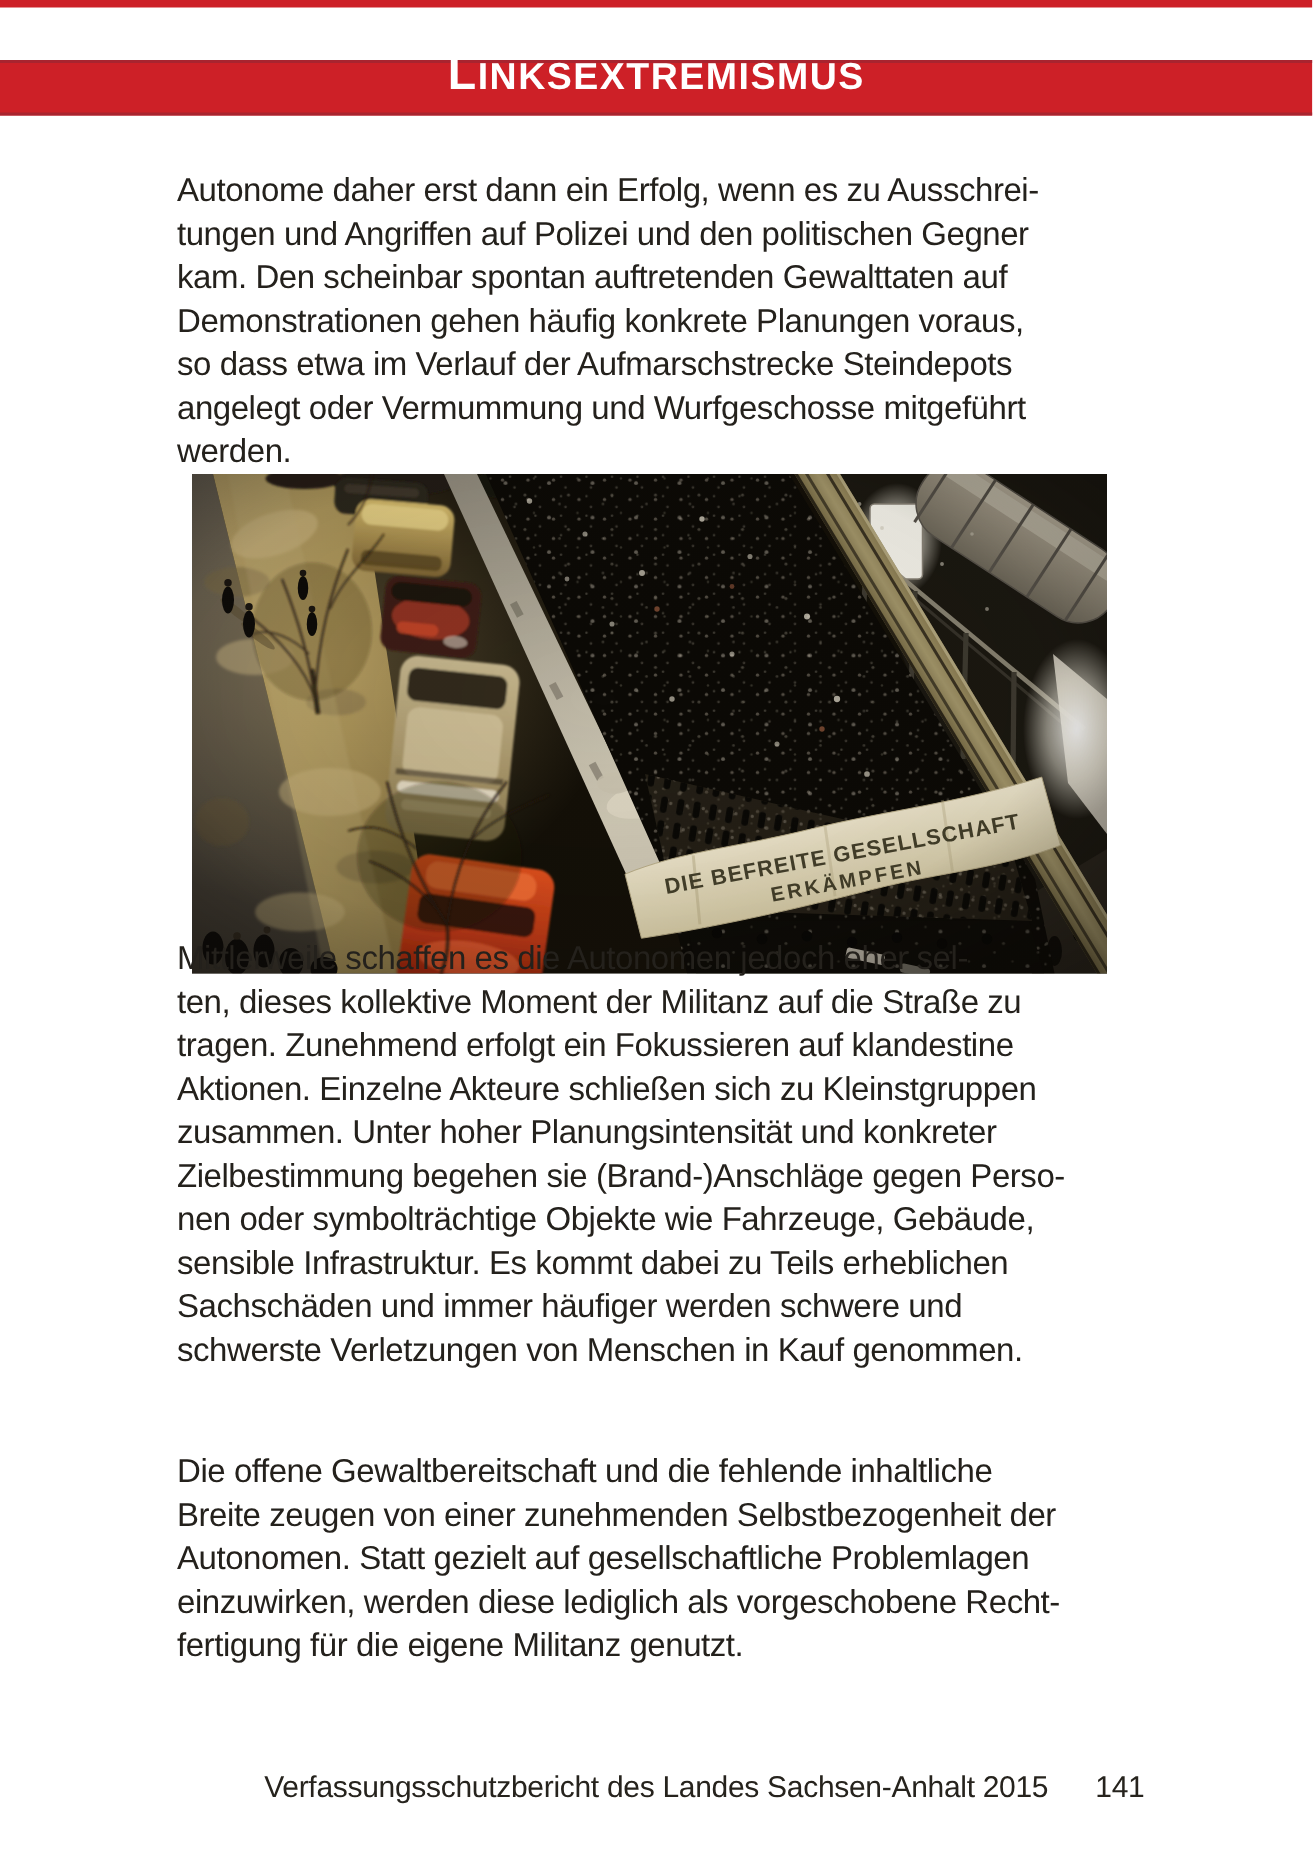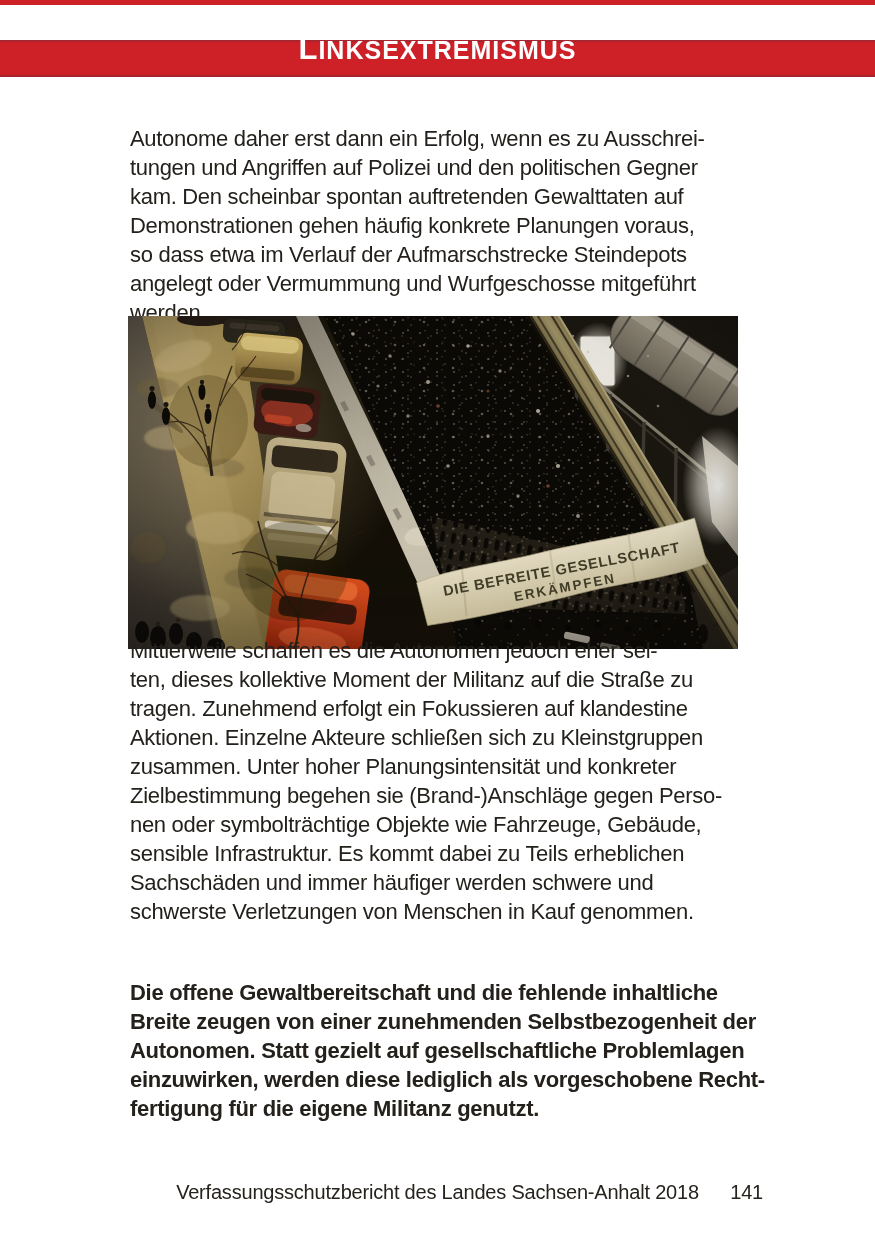--- a/index.html
+++ b/index.html
@@ -5,25 +5,25 @@
   html,body{margin:0;padding:0;background:#ffffff;}
   .page{position:relative;width:875px;height:1241px;background:#ffffff;overflow:hidden;
         font-family:"Liberation Sans",sans-serif;color:#24211c;}
   .top-strip{position:absolute;left:0;top:0;width:875px;height:5px;background:#cd2027;}
   .band{position:absolute;left:0;top:40px;width:875px;height:37px;background:#cd2027;
         border-top:2px solid #a8242f;border-bottom:2px solid #a8242f;box-sizing:border-box;
         display:flex;align-items:center;justify-content:center;}
   .title{display:flex;align-items:baseline;color:#ffffff;line-height:1;margin-top:1px;}
   .title .cap{font-size:31px;letter-spacing:1px;}
   .title .rest{font-size:25px;letter-spacing:1px;}
-  .para{position:absolute;left:118px;width:648px;margin:12px;font-size:22px;line-height:29px;
+  .para{position:absolute;left:118px;width:648px;margin:0;font-size:22px;line-height:29px;
         letter-spacing:-0.3px;white-space:pre-line;color:#24211c;}
   .p1{top:112px;}
   .p2{top:624px;}
-  .p3{top:966px;font-weight:bold;}
+  .p3{top:966px;}
   .photo{position:absolute;left:128px;top:316px;width:610px;height:333px;margin:0;
          background:#141008;overflow:hidden;}
   .photo svg{display:block;}
   .footer{position:absolute;top:1181px;left:0;width:875px;text-align:center;
           font-size:20px;letter-spacing:-0.2px;color:#26231d;}
   .page-number{position:absolute;right:112px;top:0;}
 </style>
 </head>
 <body>
 
@@ -339,17 +339,17 @@
 
     <p class="para p3">Die offene Gewaltbereitschaft und die fehlende inhaltliche
 Breite zeugen von einer zunehmenden Selbstbezogenheit der
 Autonomen. Statt gezielt auf gesellschaftliche Problemlagen
 einzuwirken, werden diese lediglich als vorgeschobene Recht-
 fertigung für die eigene Militanz genutzt.</p>
 
   </main>
 
   <footer class="footer">
-    <span class="footer-text">Verfassungsschutzbericht des Landes Sachsen-Anhalt 2018</span>
+    <span class="footer-text">Verfassungsschutzbericht des Landes Sachsen-Anhalt 2015</span>
     <span class="page-number">141</span>
   </footer>
 
 </div>
 
 </body></html>

